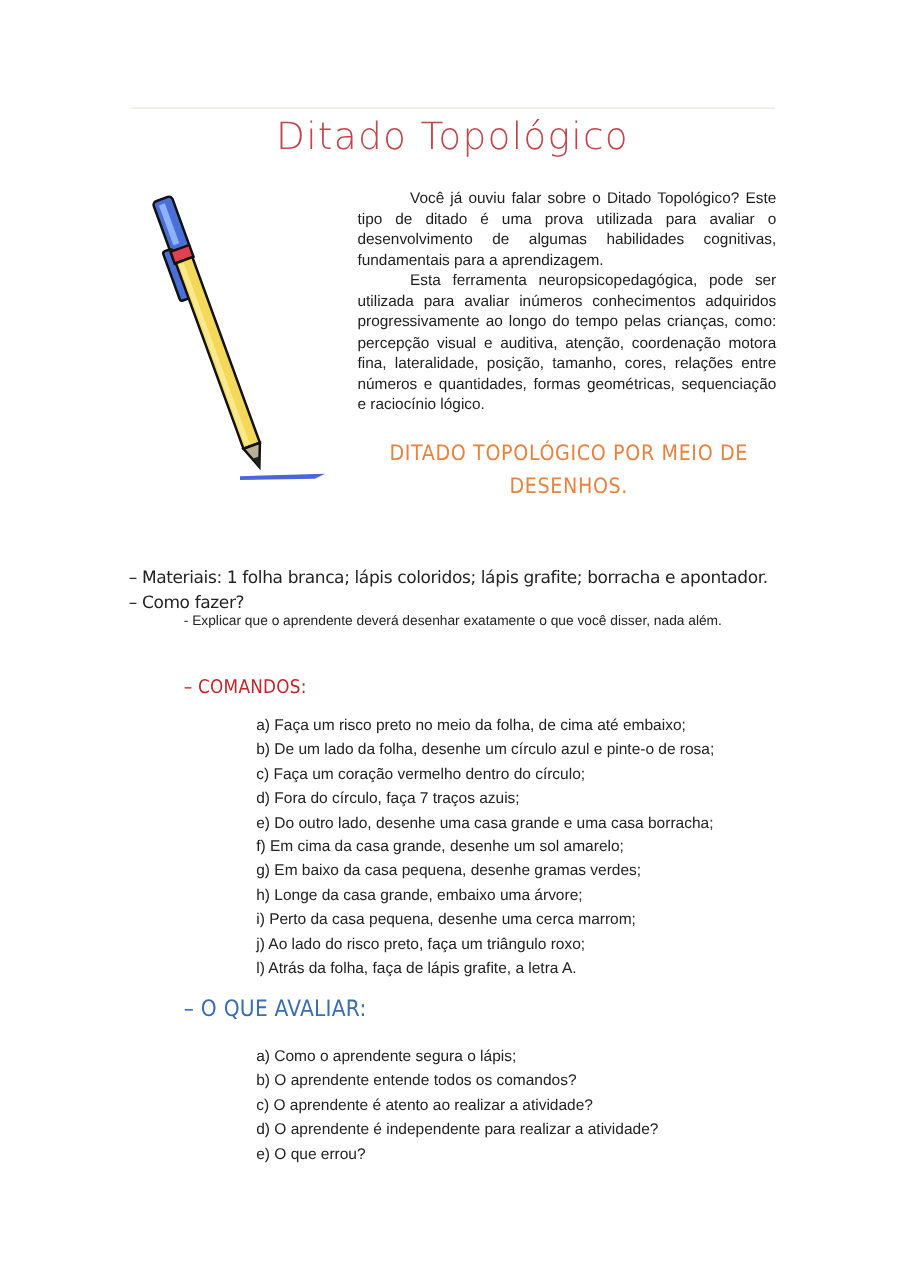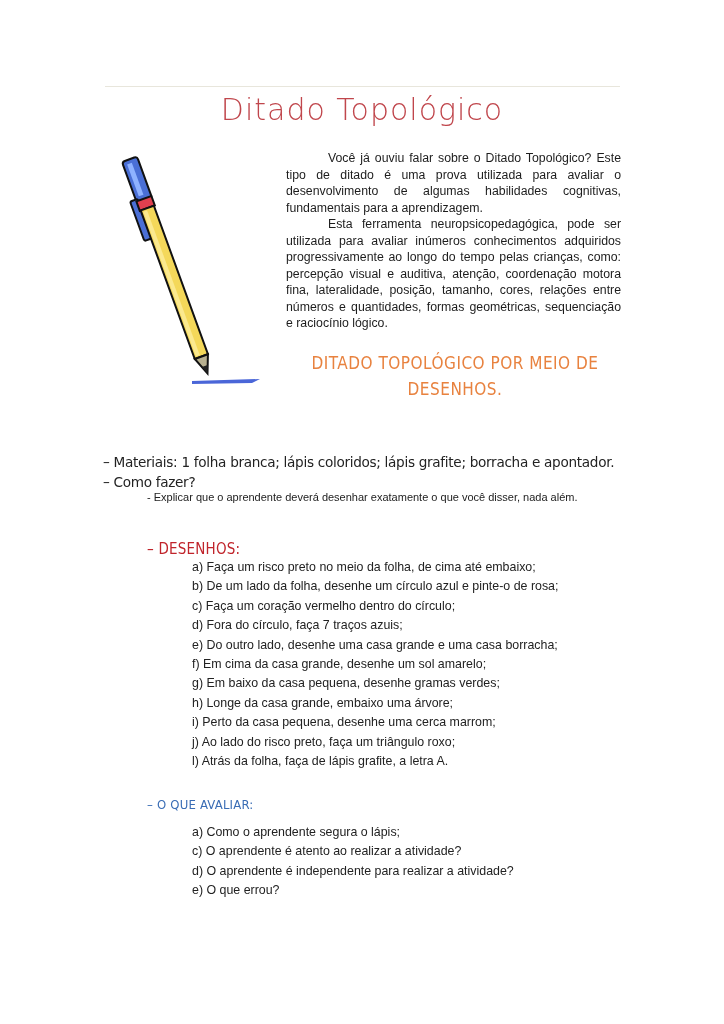--- a/index.html
+++ b/index.html
@@ -9,22 +9,22 @@
   .pencil { position: absolute; left: 100px; top: 150px; width: 180px; height: 240px; }
   .intro { position: absolute; left: 286px; top: 150px; width: 335px; font-family: "Liberation Sans", sans-serif; font-size: 12.3px; line-height: 16.5px; color: #1d1d1d; text-align: justify; }
   .intro p { margin: 0; text-indent: 42px; }
   .subtitle { position: absolute; left: 290px; top: 350px; width: 330px; text-align: center; font-family: "DejaVu Sans Condensed", "DejaVu Sans", sans-serif; font-size: 17px; line-height: 26px; color: #e8823f; letter-spacing: 0.5px; }
   .materials { position: absolute; left: 103px; top: 452px; width: 530px; font-family: "DejaVu Sans", sans-serif; font-size: 13.6px; line-height: 20px; color: #222; }
   .materials .line { white-space: nowrap; letter-spacing: -0.3px; }
   .explain { position: absolute; left: 103px; top: 485px; width: 528px; font-family: "Liberation Sans", sans-serif; font-size: 11px; line-height: 25px; color: #222; text-align: justify; }
   .explain .indent { display: inline-block; width: 44px; }
   .section-head { position: absolute; left: 147px; font-family: "DejaVu Sans Condensed", "DejaVu Sans", sans-serif; font-size: 15px; letter-spacing: 0.2px; }
   .head-commands { top: 540px; color: #c0242b; }
-  .head-evaluate { top: 797px; color: #3a6db5; font-size: 13px; }
-  .list { position: absolute; left: 189px; margin: 3px; padding: 0; list-style: none; font-family: "Liberation Sans", sans-serif; font-size: 12.4px; color: #222; }
+  .head-evaluate { top: 797px; color: #3a6db5; font-size: 18px; }
+  .list { position: absolute; left: 189px; margin: 16px; padding: 0; list-style: none; font-family: "Liberation Sans", sans-serif; font-size: 12.4px; color: #222; }
   .list li { height: 19.4px; line-height: 19.4px; white-space: nowrap; }
   .list-commands { top: 555px; }
   .list-evaluate { top: 820px; }
 </style>
 </head>
 <body>
 
 <div class="top-rule"></div>
 
 <h1 class="title" style="margin:0;">Ditado Topológico</h1>
@@ -62,34 +62,35 @@
 
 <div class="materials">
   <div class="line">– Materiais: 1 folha branca; lápis coloridos; lápis grafite; borracha e apontador.</div>
   <div class="line">– Como fazer?</div>
 </div>
 
 <div class="explain">
   <span class="indent"></span><span>- Explicar que o aprendente deverá desenhar exatamente o que você disser, nada além.</span>
 </div>
 
-<div class="section-head head-commands">– DESENHOS:</div>
+<div class="section-head head-commands">– COMANDOS:</div>
 <ul class="list list-commands">
   <li>a) Faça um risco preto no meio da folha, de cima até embaixo;</li>
   <li>b) De um lado da folha, desenhe um círculo azul e pinte-o de rosa;</li>
   <li>c) Faça um coração vermelho dentro do círculo;</li>
   <li>d) Fora do círculo, faça 7 traços azuis;</li>
   <li>e) Do outro lado, desenhe uma casa grande e uma casa borracha;</li>
   <li>f) Em cima da casa grande, desenhe um sol amarelo;</li>
   <li>g) Em baixo da casa pequena, desenhe gramas verdes;</li>
   <li>h) Longe da casa grande, embaixo uma árvore;</li>
   <li>i) Perto da casa pequena, desenhe uma cerca marrom;</li>
   <li>j) Ao lado do risco preto, faça um triângulo roxo;</li>
   <li>l) Atrás da folha, faça de lápis grafite, a letra A.</li>
 </ul>
 
 <div class="section-head head-evaluate">– O QUE AVALIAR:</div>
 <ul class="list list-evaluate">
   <li>a) Como o aprendente segura o lápis;</li>
+  <li>b) O aprendente entende todos os comandos?</li>
   <li>c) O aprendente é atento ao realizar a atividade?</li>
   <li>d) O aprendente é independente para realizar a atividade?</li>
   <li>e) O que errou?</li>
 </ul>
 
 </body></html>

